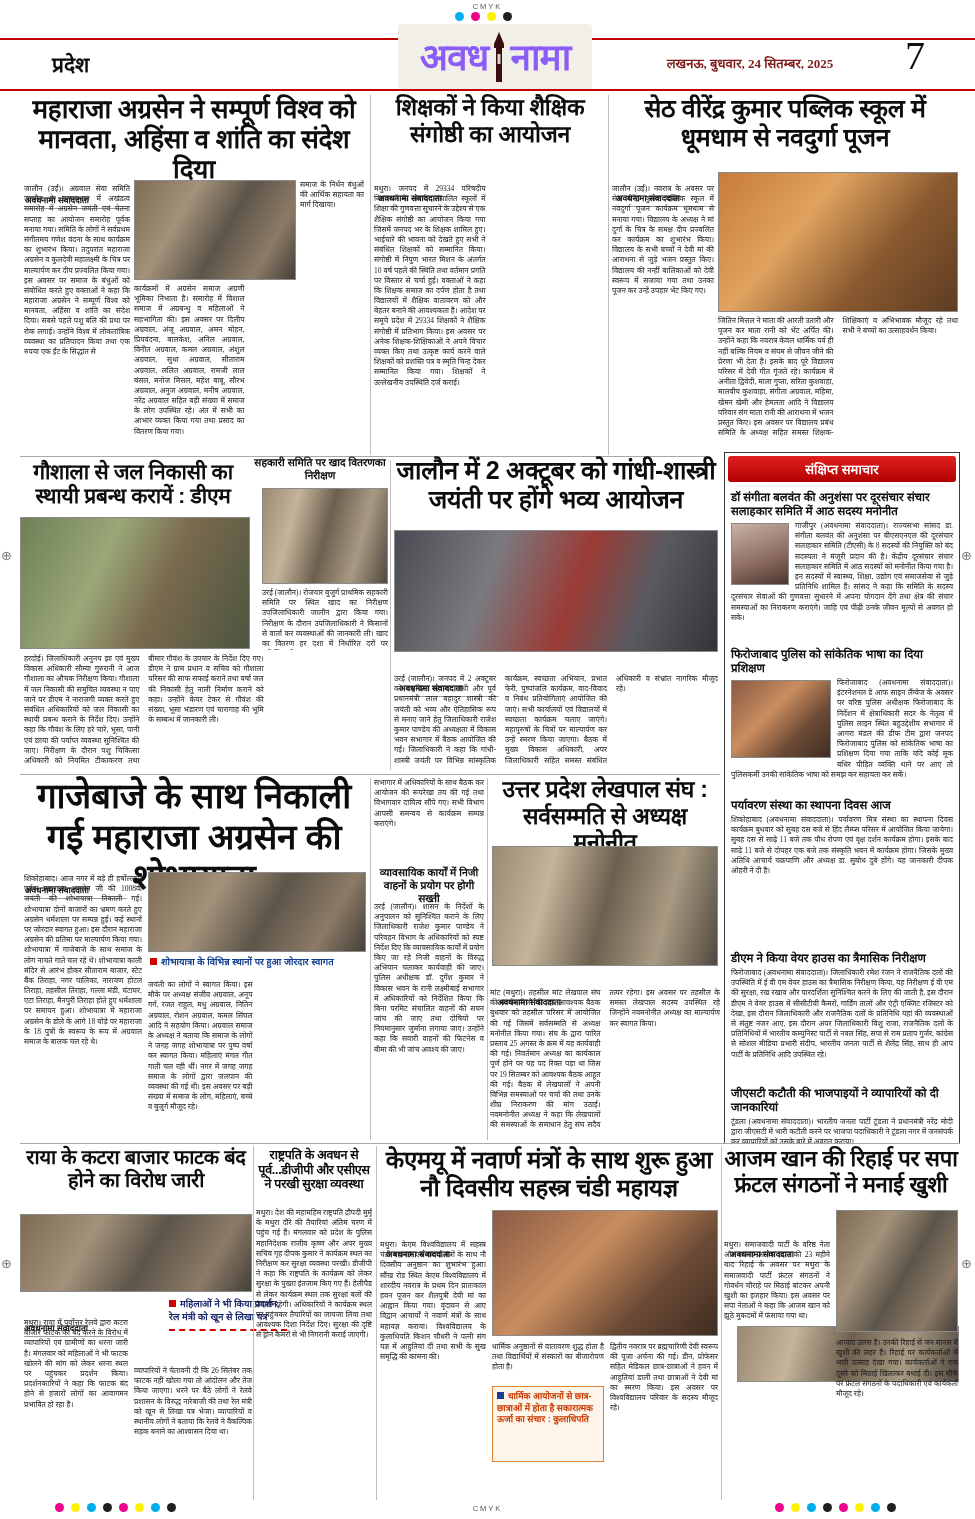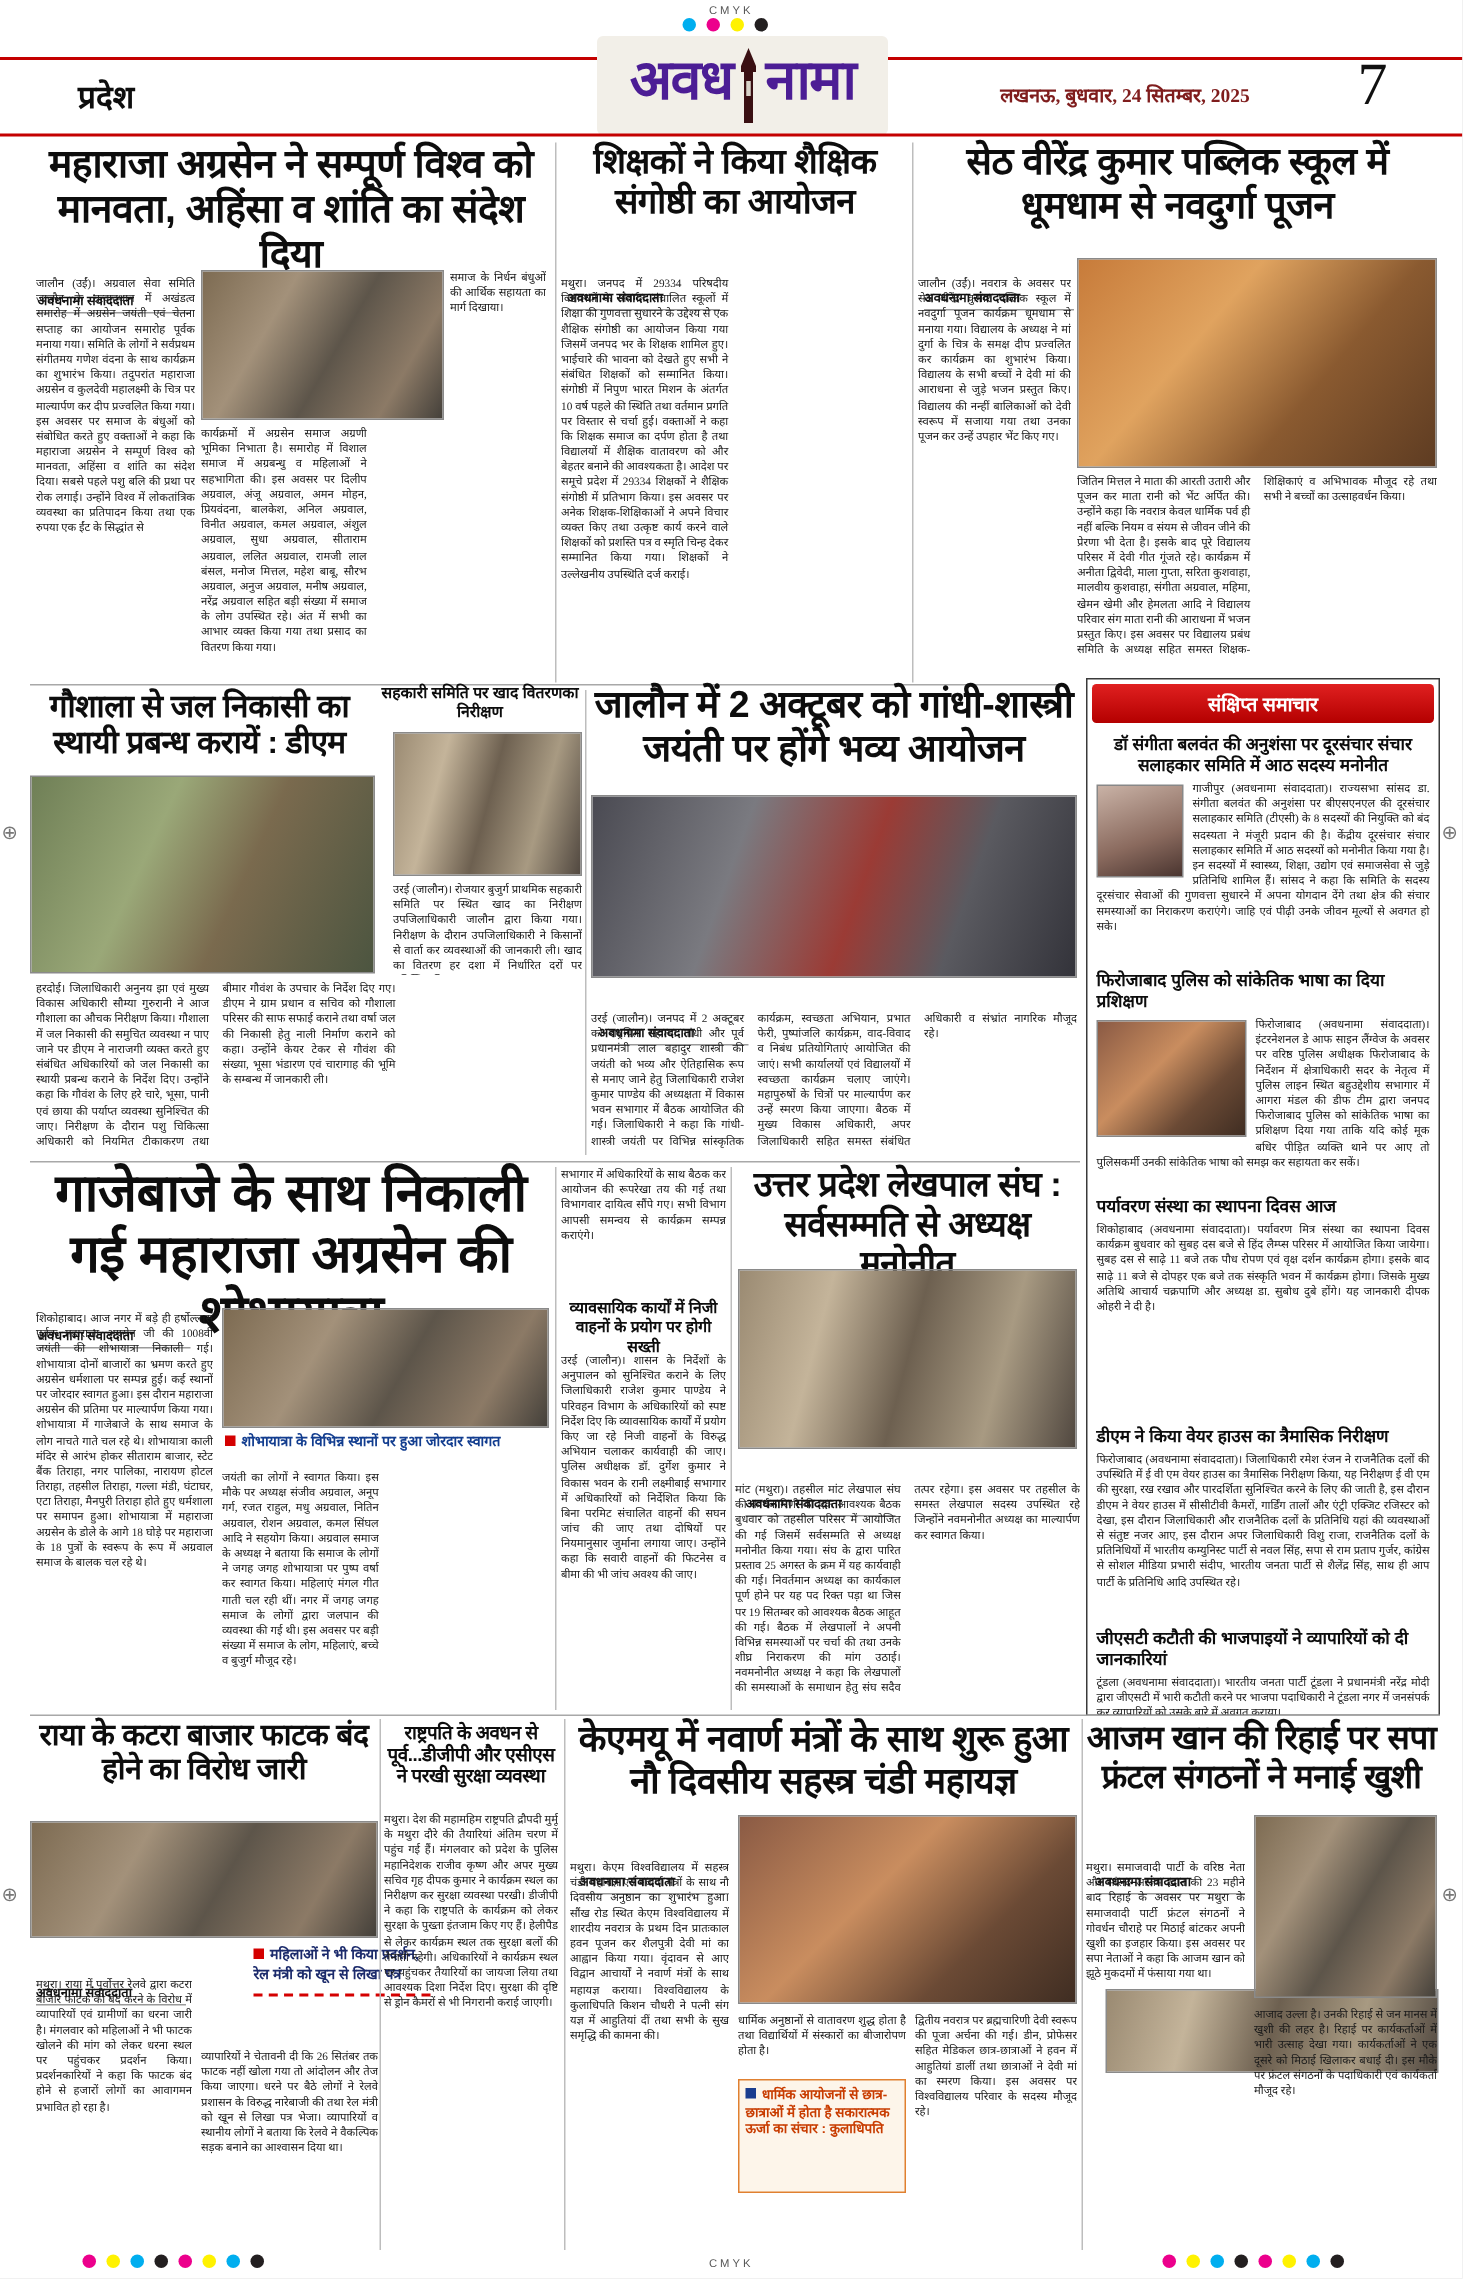--- a/index.html
+++ b/index.html
@@ -18,35 +18,35 @@
   .ph{position:absolute;border:1px solid #8a8a8a;box-sizing:border-box;}
   .ph-crowd{background:linear-gradient(120deg,#7d6b52,#a3917a 30%,#5d554a 55%,#8c7a66 80%,#44403a);}
   .ph-warm{background:linear-gradient(135deg,#8a5a44,#c98d5f 40%,#6b4a35 70%,#3f2d22);}
   .ph-green{background:linear-gradient(115deg,#6f7f56,#9aa878 35%,#7a6a4e 60%,#4c5540);}
   .ph-meet{background:linear-gradient(110deg,#4a4a52,#7a7a80 30%,#9b3b35 55%,#5a5a60 75%,#33333a);}
   .ph-orange{background:linear-gradient(130deg,#c77b3a,#e0a35f 35%,#8a5a30 65%,#5e3c22);}
   .ph-portrait{background:linear-gradient(160deg,#c9b2a6,#8a6a5e 60%,#4a3530);}
   .ph-group{background:linear-gradient(105deg,#9a8a72,#c4b49a 25%,#6d6050 50%,#a89a82 75%,#514840);}
   .mast{position:absolute;left:398px;top:24px;width:194px;height:66px;background:#f2efe8;
         display:flex;align-items:center;justify-content:center;gap:3px;border-radius:4px;}
-  .mast-word{font-family:Liberation Mono, monospace;font-weight:bold;font-size:37px;color:#4c1d95;
+  .mast-word{font-family:Liberation Serif, serif;font-weight:bold;font-size:37px;color:#8b5cf6;
              line-height:1;letter-spacing:-1px;}
   .edition{font-family:Liberation Serif, serif;font-weight:bold;font-size:13px;color:#7f1d1d;}
   .pageno{font-family:"Liberation Serif",serif;font-size:40px;color:#101010;}
   .section{font-family:"Liberation Sans",sans-serif;font-weight:bold;font-size:21px;color:#0d0d0d;}
   .redline{position:absolute;left:0;width:975px;height:2px;background:#c40000;}
   .briefbox{position:absolute;left:724px;top:452px;width:236px;height:692px;border:1px solid #3a3a3a;
             box-sizing:border-box;background:#fff;}
   .briefbanner{margin:3px;background:linear-gradient(180deg,#e02020,#b40000);color:#ffffff;
                font-family:"Liberation Sans",sans-serif;font-weight:bold;font-size:13px;text-align:center;
                padding:4px 0;border-radius:3px;}
   .brief{padding:3px 6px 2px 6px;overflow:hidden;}
   .brief-h{font-family:"Liberation Sans",sans-serif;font-weight:bold;font-size:11.5px;line-height:1.22;
            color:#0d0d0d;margin:2px 0 3px 0;}
-  .brief-h.center{text-align:center;}
+  .brief-h.center{}
   .brief-b{font-size:7.5px;line-height:1.36;text-align:justify;color:#1a1a1a;}
   .brief-ph{float:left;margin:2px 6px 2px 0;border:1px solid #888;box-sizing:border-box;}
   .subhead{font-family:"Liberation Sans",sans-serif;font-weight:bold;font-size:10.5px;line-height:1.25;
            color:#0d0d0d;text-align:center;}
   .capG{font-family:"Liberation Sans",sans-serif;font-weight:bold;font-size:9.5px;color:#123d8f;line-height:1.25;}
   .bullet-red{display:inline-block;width:7px;height:7px;background:#d40000;margin-right:4px;}
   .bullet-blue{display:inline-block;width:7px;height:7px;background:#1a3d8f;margin-right:4px;}
   .noteA{font-family:"Liberation Sans",sans-serif;font-weight:bold;font-size:9.5px;color:#1b2a6b;
          line-height:1.35;border-bottom:2px dashed #d40000;padding-bottom:5px;margin-left:35px;}
   .noteB{border:1px solid #e08030;background:#fdf5ea;color:#c83c00;font-family:"Liberation Sans",sans-serif;

